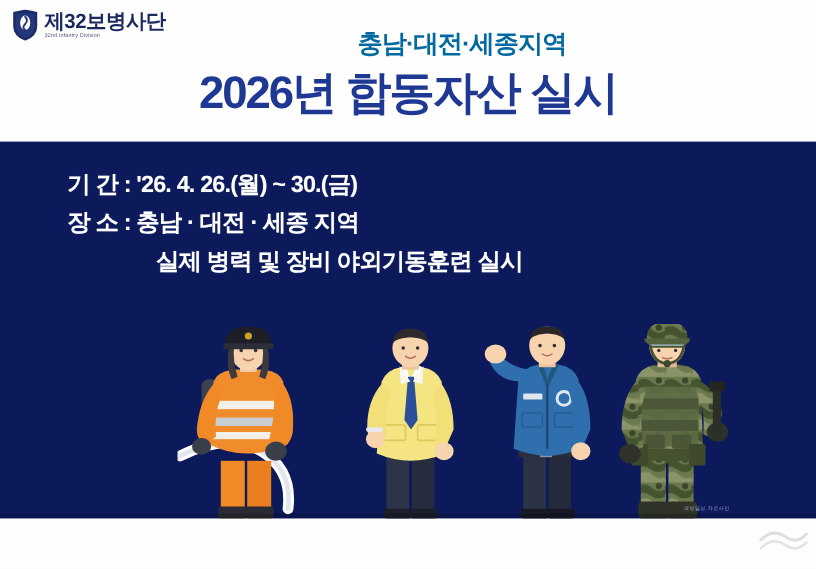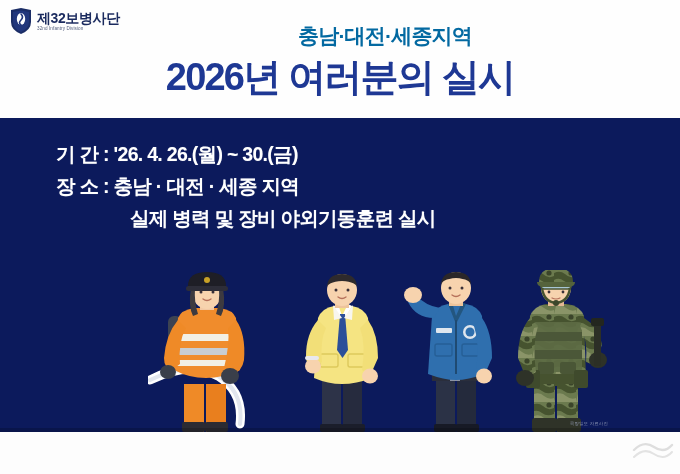--- a/index.html
+++ b/index.html
@@ -33,21 +33,21 @@
   .logo-shield {
     width: 22px; height: 26px;
     position: relative;
   }
   .logo-text {
     display: flex;
     flex-direction: column;
     line-height: 1;
   }
   .logo-ko {
-    font-size: 14px;
+    font-size: 17px;
     font-weight: bold;
     color: #1a2a5e;
     letter-spacing: -0.4px;
   }
   .logo-en {
     font-size: 4.6px;
     color: #55607f;
     letter-spacing: 0.1px;
     margin-top: 2px;
   }
@@ -169,21 +169,21 @@
           <path d="M11 6 Q14 9 11 12 Q8 15 11 17" stroke="#22377c" stroke-width="1.6" fill="none" stroke-linecap="round"></path>
         </svg>
       </div>
       <div class="logo-text">
         <span class="logo-ko">제32보병사단</span>
         <span class="logo-en">32nd Infantry Division</span>
       </div>
     </div>
 
     <div class="subtitle">충남·대전·세종지역</div>
-    <div class="title">2026년 여러분의 실시</div>
+    <div class="title">2026년 합동자산 실시</div>
   </div>
 
   <div class="navy">
 
     <div class="info">
       <div class="info-line">기 간 : '26. 4. 26.(월) ~ 30.(금)</div>
       <div class="info-line">장 소 : 충남 · 대전 · 세종 지역</div>
       <div class="info-line indent">실제 병력 및 장비 야외기동훈련 실시</div>
     </div>
 

